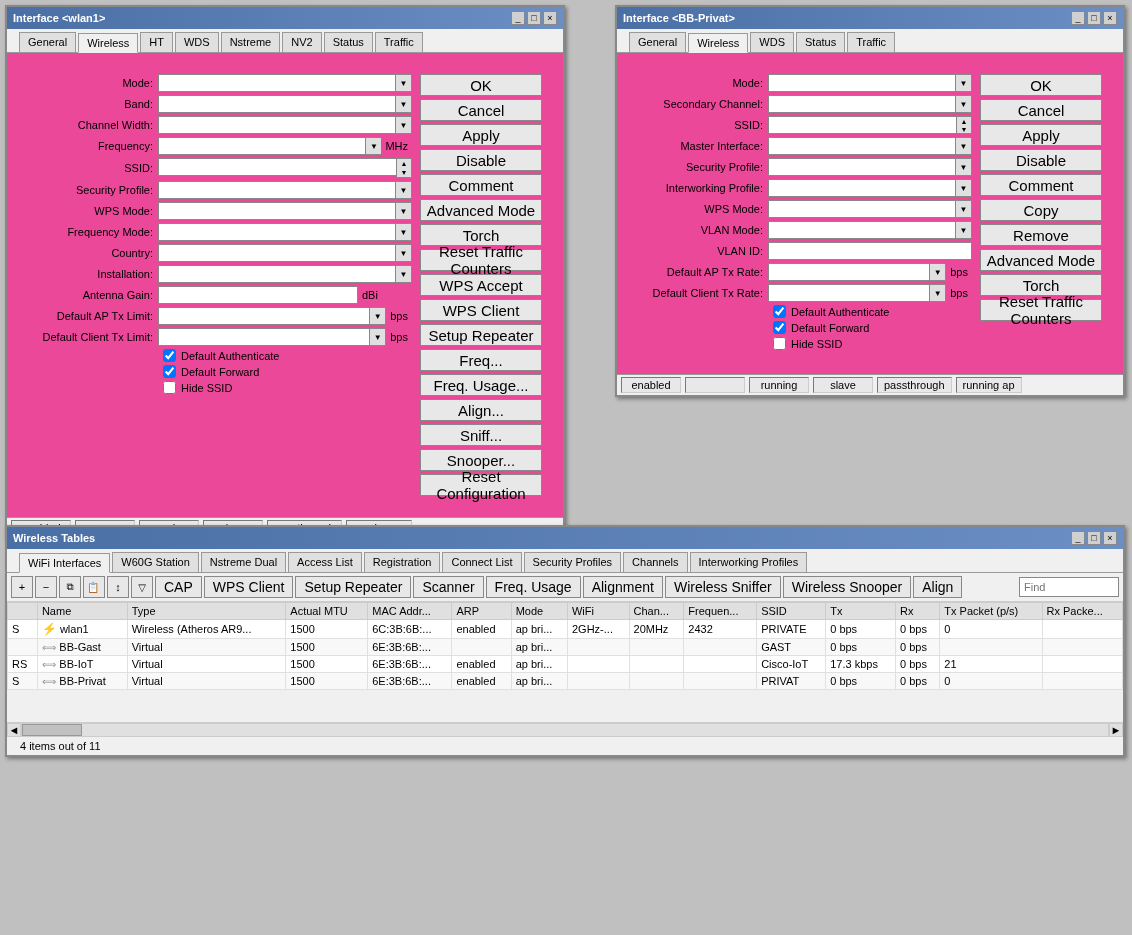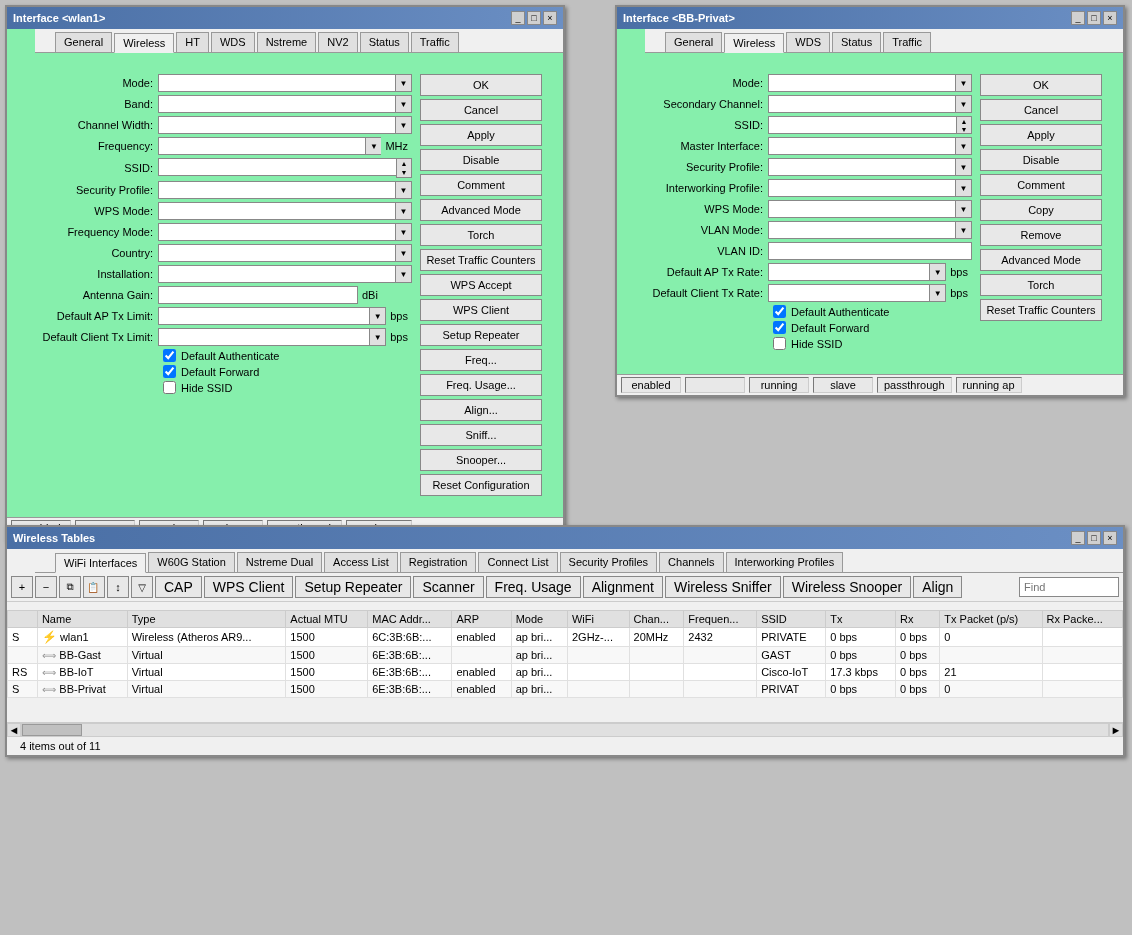--- a/index.html
+++ b/index.html
@@ -1,20 +1,20 @@
 <!DOCTYPE html>
 <html><head>
   <meta charset="utf-8">
   <style>
     * { box-sizing: border-box; margin: 0; padding: 0; }
     body { background: #c0c0c0; font-family: 'Segoe UI', Tahoma, Arial, sans-serif; font-size: 11px; user-select: none; }
 
     .window {
       position: absolute;
-      background: #86efac;
+      background: #ec4899;
       border: 2px solid #888;
       box-shadow: 2px 2px 4px rgba(0,0,0,0.4);
     }
 
     .title-bar {
       background: linear-gradient(to right, #4a6fa5, #6b8fc4);
       color: white;
       padding: 3px 6px;
       display: flex;
       align-items: center;
@@ -32,22 +32,21 @@
       font-size: 9px;
       display: flex; align-items: center; justify-content: center;
       cursor: pointer;
       color: #000;
     }
 
     .tabs {
       display: flex;
       background: #f0f0f0;
       border-bottom: 1px solid #999;
-      padding: 3px 3px 0 20px;
-      margin-left: 28px;
+      padding: 3px 3px 0 12px;
     }
 
     .tab {
       padding: 3px 8px;
       border: 1px solid #999;
       border-bottom: none;
       background: #e0e0e0;
       cursor: pointer;
       margin-right: 2px;
       font-size: 11px;
@@ -129,21 +128,21 @@
       flex-direction: column;
       gap: 3px;
     }
 
     .action-btn {
       width: 100%;
       height: 22px;
       background: #e8e8e8;
       border: 1px solid #888;
       cursor: pointer;
-      font-size: 11px;
+      font-size: 15px;
       display: flex;
       align-items: center;
       justify-content: center;
     }
 
     .checkbox-row {
       display: flex;
       align-items: center;
       gap: 5px;
       margin-bottom: 3px;
@@ -205,21 +204,20 @@
       font-size: 11px;
       display: flex;
       align-items: center;
       justify-content: center;
     }
 
     .data-table {
       width: 100%;
       border-collapse: collapse;
       font-size: 11px;
-      margin-top: 8px;
     }
 
     .data-table th {
       background: #e0e0e0;
       border: 1px solid #ccc;
       padding: 2px 4px;
       text-align: left;
       font-weight: normal;
       white-space: nowrap;
     }

